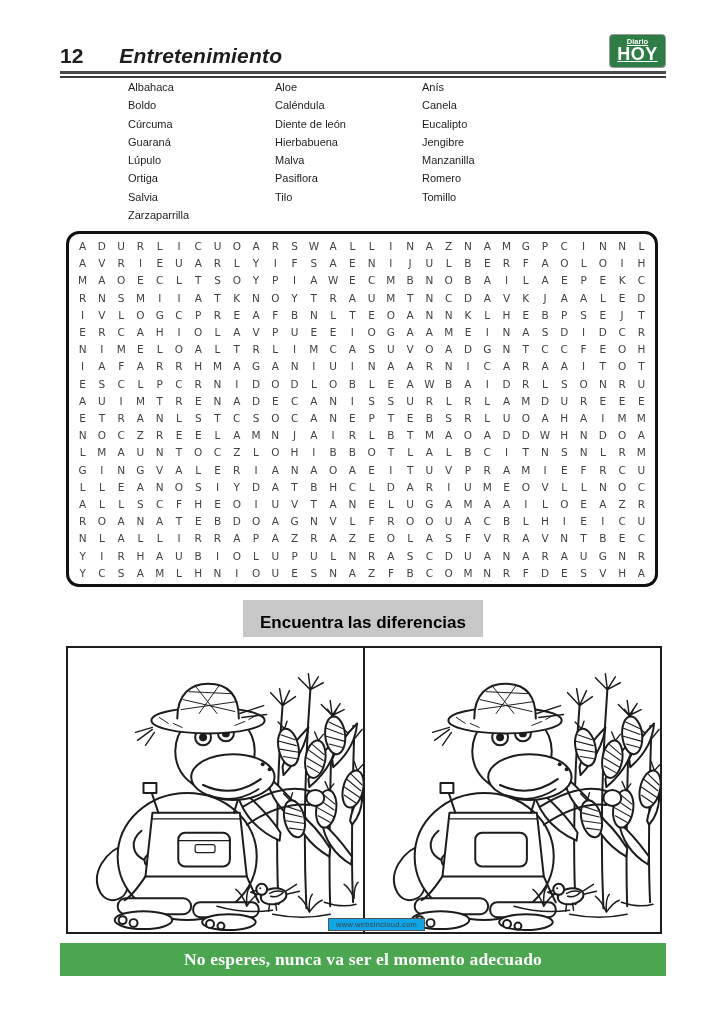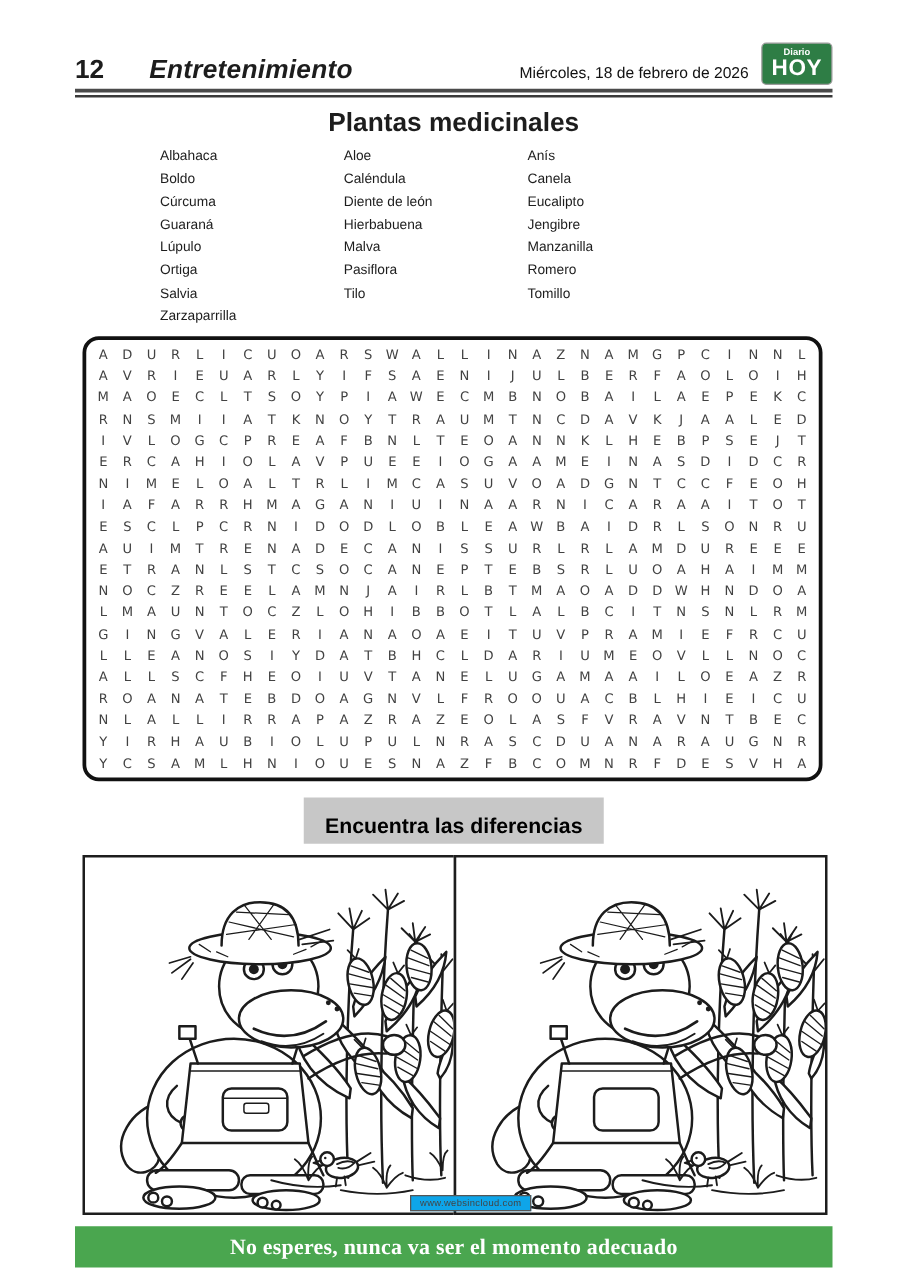--- a/index.html
+++ b/index.html
@@ -4,21 +4,21 @@
 <style>
   html,body{margin:0;padding:0;background:#fff;}
   body{width:723px;height:1024px;font-family:"Liberation Sans",sans-serif;color:#1d1d1d;overflow:hidden;}
   .content{margin-left:60px;width:606px;padding-top:34px;}
 
   .header{display:flex;align-items:flex-end;}
   .pgnum{font-size:21px;font-weight:bold;}
   .section{font-size:21px;font-weight:bold;font-style:italic;margin-left:36px;letter-spacing:.2px;}
   .spacer{flex:1;}
   .date{font-size:12.5px;margin-right:10px;padding-bottom:3px;color:#111;}
-  .logo{width:57px;height:34px;border-radius:4px;border:1px solid #9a9a9a;color:#fff;text-align:center;box-sizing:border-box;padding-top:3px;}
+  .logo{width:57px;height:34px;border-radius:4px;border:1px solid #9a9a9a;color:#fff;text-align:center;box-sizing:border-box;padding-top:3px;text-decoration:underline;}
   .logo-top{font-size:7.5px;font-weight:bold;line-height:7px;}
   .logo-main{font-size:18px;font-weight:bold;line-height:19px;letter-spacing:.5px;}
 
   .rule{margin-top:3px;height:2px;border-top:3px solid #4a4a4a;border-bottom:2px solid #3a3a3a;}
 
   .title{margin:9px 0 5px;text-align:center;font-size:21px;font-weight:bold;}
 
   .words{margin-left:68px;display:grid;grid-template-columns:repeat(4,147px);font-size:11px;}
   .witem{line-height:18.3px;}
 
@@ -39,29 +39,27 @@
 </style>
 </head>
 <body>
 
 <div class="content">
 
   <div class="header">
     <span class="pgnum">12</span>
     <span class="section">Entretenimiento</span>
     <span class="spacer"></span>
-    <span class="date">Miércoles, 18 de febrero de 2026</span>
     <div class="logo" id="logo-box" style="background: rgb(46, 125, 69);">
       <div class="logo-top">Diario</div>
       <div class="logo-main">HOY</div>
     </div>
   </div>
   <div class="rule"></div>
 
-  <div class="title">Plantas medicinales</div>
 
   <div class="words" id="word-cols">
       <div>
         <div class="witem">Albahaca</div>
         <div class="witem">Boldo</div>
         <div class="witem">Cúrcuma</div>
         <div class="witem">Guaraná</div>
         <div class="witem">Lúpulo</div>
         <div class="witem">Ortiga</div>
         <div class="witem">Salvia</div>

